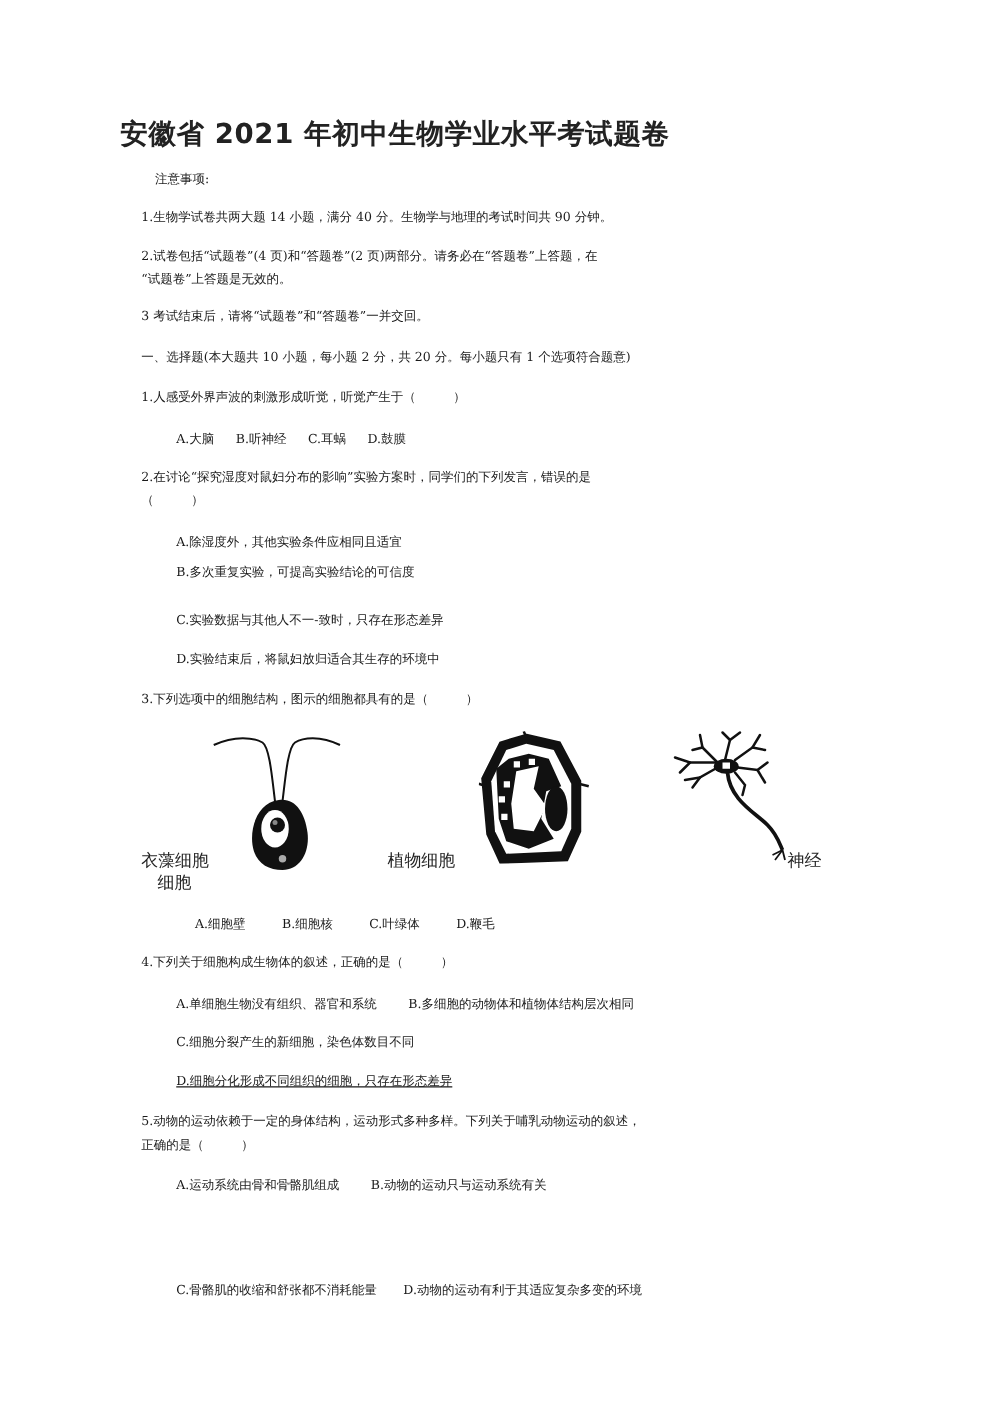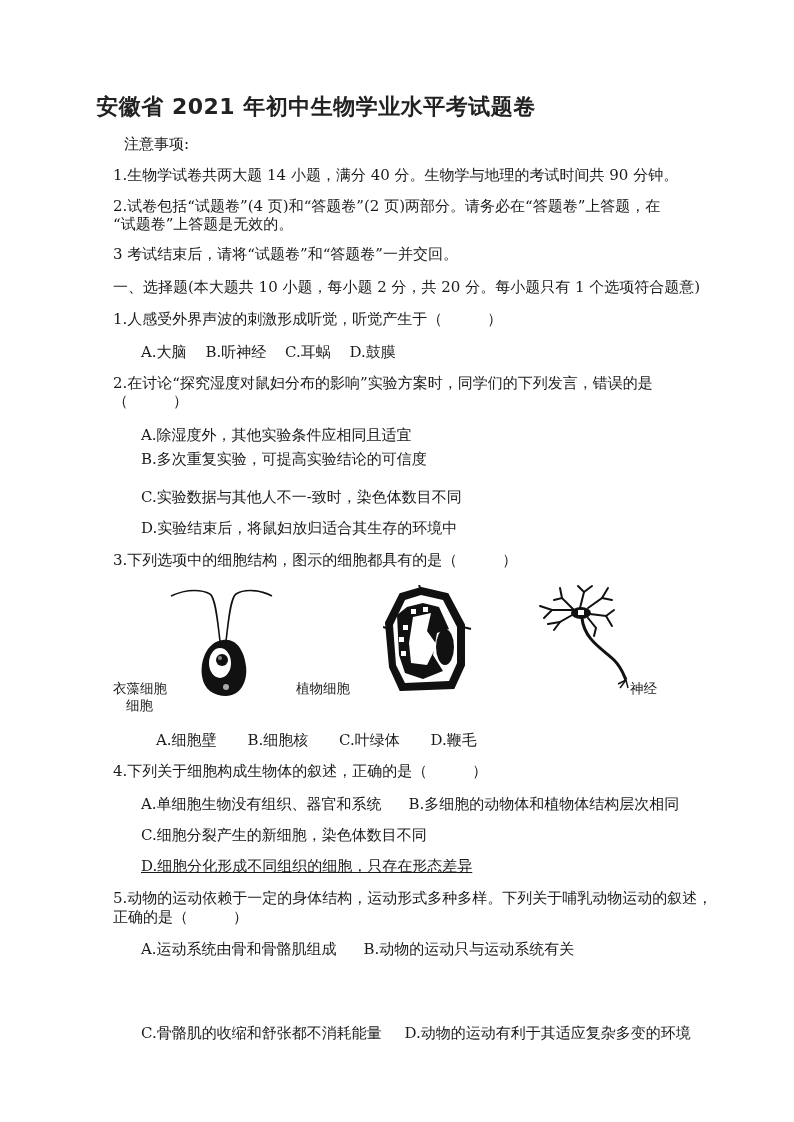--- a/index.html
+++ b/index.html
@@ -7,21 +7,21 @@
       width: 794px; height: 1122px; position: relative; overflow: hidden;
       font-family: "DejaVu Serif", "Liberation Serif", serif;
       color: #1a1a1a;
     }
     .abs { position: absolute; white-space: nowrap; }
     .title {
       left: 0; width: 632px; top: 92px; text-align: center;
       font-family: "DejaVu Sans", "Liberation Sans", sans-serif;
       font-size: 22px; font-weight: bold; letter-spacing: 0.5px; color: #222;
     }
-    .line { font-size: 15px; line-height: 18px; }
+    .line { font-size: 10px; line-height: 18px; }
     .ind0 { left: 113px; }
     .opt { left: 141px; }
     .opt3 { left: 156px; }
     .gap { display: inline-block; }
     .figure { position: absolute; }
     .caption { font-size: 13.5px; font-family: "DejaVu Sans", "Liberation Sans", sans-serif; color: #222; }
   </style>
 </head>
 <body>
 
@@ -40,21 +40,21 @@
   <span>A.大脑</span><span class="gap" style="width:14px"></span>
   <span>B.听神经</span><span class="gap" style="width:14px"></span>
   <span>C.耳蜗</span><span class="gap" style="width:14px"></span>
   <span>D.鼓膜</span>
 </div>
 
 <div class="abs line ind0" style="top:374px;">2.在讨论“探究湿度对鼠妇分布的影响”实验方案时，同学们的下列发言，错误的是</div>
 <div class="abs line ind0" style="top:392px;">（　　　）</div>
 <div class="abs line opt" style="top:426px;">A.除湿度外，其他实验条件应相同且适宜</div>
 <div class="abs line opt" style="top:450px;">B.多次重复实验，可提高实验结论的可信度</div>
-<div class="abs line opt" style="top:488px;">C.实验数据与其他人不一-致时，染色体数目不同</div>
+<div class="abs line opt" style="top:488px;">C.实验数据与其他人不一-致时，只存在形态差异</div>
 <div class="abs line opt" style="top:519px;">D.实验结束后，将鼠妇放归适合其生存的环境中</div>
 
 <div class="abs line ind0" style="top:551px;">3.下列选项中的细胞结构，图示的细胞都具有的是（　　　）</div>
 
 <svg class="figure" style="left:168px; top:586px;" width="110" height="112" viewBox="0 0 110 112">
   <path d="M3 10 C 20 2, 35 4, 42 8 C 48 12, 50 40, 52 55" fill="none" stroke="#111" stroke-width="1.6"></path>
   <path d="M104 10 C 88 2, 74 4, 68 8 C 62 12, 60 40, 58 55" fill="none" stroke="#111" stroke-width="1.6"></path>
   <path d="M55 54 C 38 56, 32 76, 34 90 C 36 104, 46 110, 58 110 C 72 110, 80 96, 78 80 C 76 64, 68 52, 55 54 Z" fill="#111"></path>
   <ellipse cx="52" cy="77" rx="11" ry="15" fill="#fff"></ellipse>
   <circle cx="54" cy="74" r="6" fill="#111"></circle>
@@ -72,21 +72,21 @@
   <ellipse cx="62" cy="62" rx="9" ry="18" fill="#111"></ellipse>
   <rect x="20" y="40" width="5" height="5" fill="#fff"></rect>
   <rect x="16" y="52" width="5" height="5" fill="#fff"></rect>
   <rect x="18" y="66" width="5" height="5" fill="#fff"></rect>
   <rect x="28" y="24" width="5" height="5" fill="#fff"></rect>
   <rect x="40" y="22" width="5" height="5" fill="#fff"></rect>
   <line x1="0" y1="42" x2="6" y2="44" stroke="#111" stroke-width="2"></line>
   <line x1="80" y1="42" x2="88" y2="44" stroke="#111" stroke-width="2"></line>
   <line x1="36" y1="0" x2="38" y2="5" stroke="#111" stroke-width="2"></line>
 </svg>
-<div class="abs caption" style="left:296px; top:680px;">植物细胞</div>
+<div class="abs caption" style="left:310px; top:680px;">植物细胞</div>
 
 <svg class="figure" style="left:534px; top:580px;" width="110" height="112" viewBox="0 0 110 112">
   <g stroke="#111" stroke-width="2" fill="none" stroke-linecap="round">
     <path d="M40 30 L28 18 L20 20"></path>
     <path d="M28 18 L26 8"></path>
     <path d="M40 30 L18 30 L6 26"></path>
     <path d="M18 30 L10 38"></path>
     <path d="M40 34 L26 42 L20 50"></path>
     <path d="M26 42 L14 44"></path>
     <path d="M46 28 L50 12 L44 6"></path>

